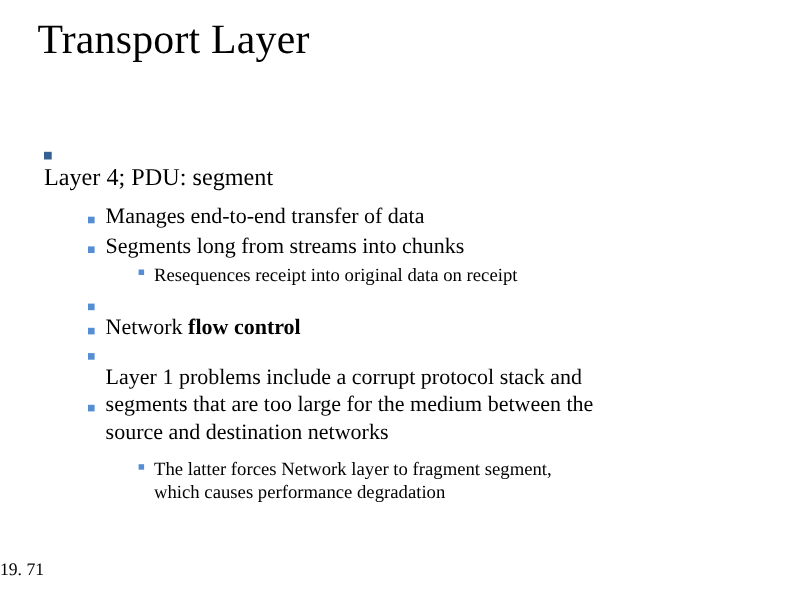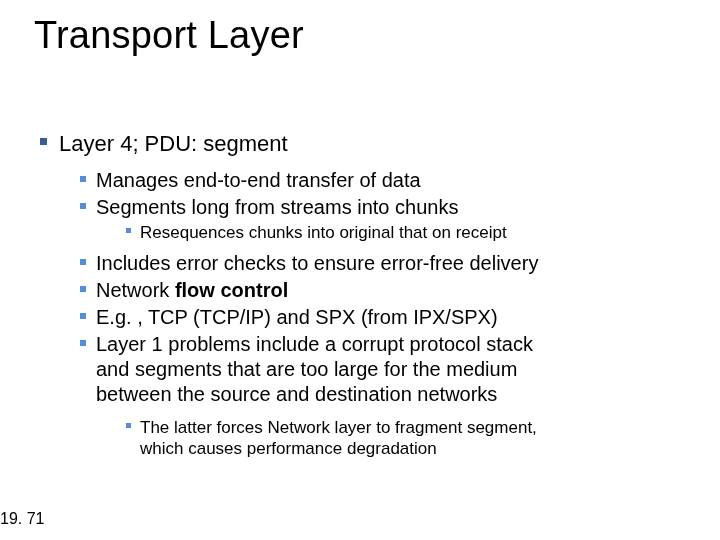--- a/index.html
+++ b/index.html
@@ -10,20 +10,21 @@
     background: #ffffff;
     font-family: Verdana, Arial, sans-serif;
     color: #000000;
     overflow: hidden;
   }
   .slide {
     position: relative;
     width: 571px;
     height: 540px;
     box-sizing: border-box;
+    font-family: Liberation Serif, serif;
   }
   .title {
     position: absolute;
     top: 14px;
     left: 34px;
     font-size: 38px;
     font-weight: 400;
     letter-spacing: 0.2px;
   }
   .body {
@@ -53,26 +54,27 @@
   .bullet-sq.xs {
     width: 5px;
     height: 5px;
     background: #558ed5;
     margin-right: 9px;
   }
   .lvl1 {
     display: flex;
     align-items: flex-start;
     margin-bottom: 10px;
+    flex-direction: column;
   }
   .lvl1 .bullet-sq { flex: 0 0 auto; margin-top: 10px; }
   .lvl1 .t { font-size: 22px; }
   .lvl2 {
     display: flex;
-    align-items: flex-start;
+    align-items: center;
     margin-left: 40px;
     margin-bottom: 2px;
   }
   .lvl2 .bullet-sq { flex: 0 0 auto; margin-top: 10px; }
   .lvl2 .t { font-size: 20px; }
   .lvl3 {
     display: flex;
     align-items: flex-start;
     margin-left: 86px;
     margin-bottom: 2px;
@@ -106,36 +108,34 @@
       <span class="bullet-sq sm"></span>
       <span class="t">Manages end-to-end transfer of data</span>
     </div>
     <div class="lvl2">
       <span class="bullet-sq sm"></span>
       <span class="t">Segments long from streams into chunks</span>
     </div>
 
     <div class="lvl3">
       <span class="bullet-sq xs"></span>
-      <span class="t">Resequences chunks into original that on receipt</span>
+      <span class="t">Resequences receipt into original data on receipt</span>
     </div>
 
     <div class="gap"></div>
 
     <div class="lvl2">
       <span class="bullet-sq sm"></span>
-      <span class="t">Includes error checks to ensure error-free delivery</span>
     </div>
     <div class="lvl2">
       <span class="bullet-sq sm"></span>
       <span class="t"><span>Network </span><span class="bold">flow control</span></span>
     </div>
     <div class="lvl2">
       <span class="bullet-sq sm"></span>
-      <span class="t">E.g. , TCP (TCP/IP) and SPX (from IPX/SPX)</span>
     </div>
     <div class="lvl2">
       <span class="bullet-sq sm"></span>
       <span class="t">Layer 1 problems include a corrupt protocol stack and segments that are too large for the medium between the source and destination networks</span>
     </div>
 
     <div class="gap"></div>
 
     <div class="lvl3">
       <span class="bullet-sq xs"></span>

